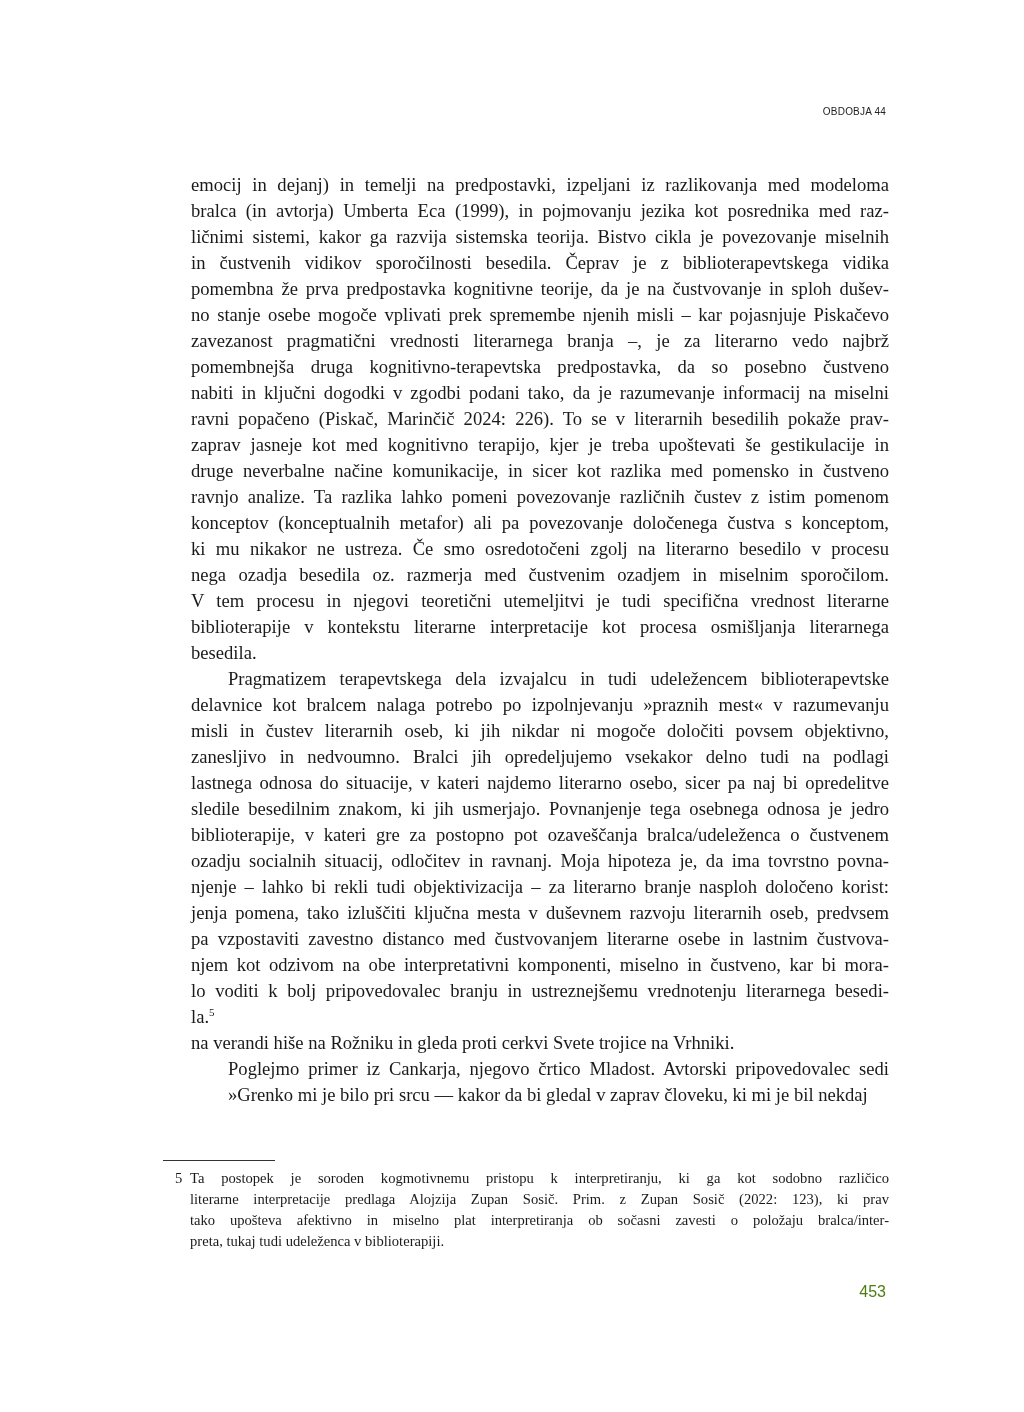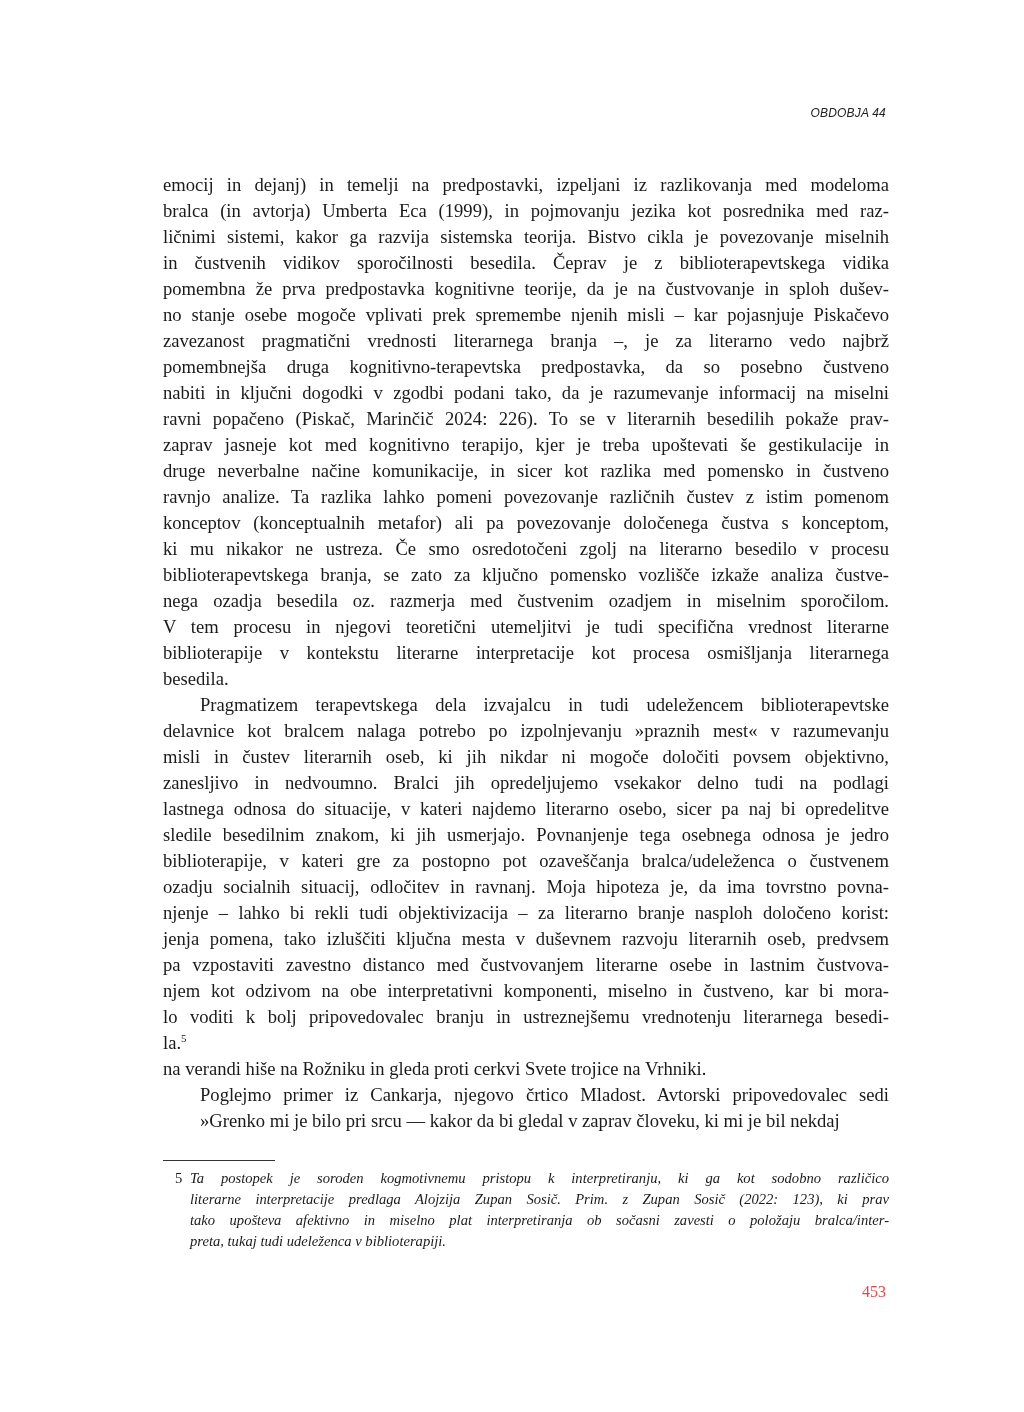--- a/index.html
+++ b/index.html
@@ -1,48 +1,48 @@
 <!DOCTYPE html>
 <html><head>
 <meta charset="utf-8">
 <style>
   html, body { margin: 0; padding: 0; background: #ffffff; }
   body { width: 1024px; height: 1412px; position: relative; overflow: hidden; }
   .page { position: absolute; left: 0; top: 0; width: 1024px; height: 1412px; background: #fff; }
   .running-head {
     position: absolute; top: 106px; right: 138px;
     font-family: "Liberation Sans", "DejaVu Sans", sans-serif;
-    font-size: 12px; color: #222; letter-spacing: 0.2px; font-style: italic;
+    font-size: 10px; color: #222; letter-spacing: 0.2px;
   }
   .body-text {
     position: absolute; left: 163px; top: 172px; width: 726px;
     font-family: "Liberation Serif", "DejaVu Serif", serif;
     font-size: 18.6px; line-height: 26px; color: #1a1a1a;
   }
-  .line { display: block; white-space: nowrap; text-align: justify; text-align-last: justify; height: 26px; overflow: visible; }
+  .line { display: block; white-space: nowrap; text-align: justify; text-align-last: justify; height: 26px; overflow: visible; margin-left: 28px; }
   .line.last { text-align-last: left; }
   .line.indent { padding-left: 37px; }
   sup { font-size: 11px; vertical-align: 7px; line-height: 0; }
   .fn-rule {
     position: absolute; left: 163px; top: 1160px; width: 112px; height: 0;
     border-top: 1px solid #333;
   }
   .footnotes {
     position: absolute; left: 163px; top: 1168px; width: 726px;
     font-family: "Liberation Serif", "DejaVu Serif", serif;
     font-size: 14.6px; line-height: 21px; color: #1a1a1a;
   }
   .fn { position: relative; padding-left: 27px; }
   .fn-num { position: absolute; left: 12px; top: 0; }
-  .fn-line { display: block; white-space: nowrap; text-align: justify; text-align-last: justify; font-style: italic; }
+  .fn-line { display: block; white-space: nowrap; text-align: justify; text-align-last: justify; }
   .fn-line.last { text-align-last: left; }
   .folio {
     position: absolute; top: 1283px; right: 138px;
-    font-family: Liberation Serif, serif;
-    font-size: 16px; color: #ef4444;
+    font-family: Liberation Sans, sans-serif;
+    font-size: 16px; color: #4d7c0f;
   }
 </style>
 </head>
 <body>
 
 <div class="page">
 
   <div class="running-head">OBDOBJA 44</div>
 
   <div class="body-text">
@@ -54,21 +54,20 @@
     <span class="line">no stanje osebe mogoče vplivati prek spremembe njenih misli – kar pojasnjuje Piskačevo</span>
     <span class="line">zavezanost pragmatični vrednosti literarnega branja –, je za literarno vedo najbrž</span>
     <span class="line">pomembnejša druga kognitivno-terapevtska predpostavka, da so posebno čustveno</span>
     <span class="line">nabiti in ključni dogodki v zgodbi podani tako, da je razumevanje informacij na miselni</span>
     <span class="line">ravni popačeno (Piskač, Marinčič 2024: 226). To se v literarnih besedilih pokaže prav-</span>
     <span class="line">zaprav jasneje kot med kognitivno terapijo, kjer je treba upoštevati še gestikulacije in</span>
     <span class="line">druge neverbalne načine komunikacije, in sicer kot razlika med pomensko in čustveno</span>
     <span class="line">ravnjo analize. Ta razlika lahko pomeni povezovanje različnih čustev z istim pomenom</span>
     <span class="line">konceptov (konceptualnih metafor) ali pa povezovanje določenega čustva s konceptom,</span>
     <span class="line">ki mu nikakor ne ustreza. Če smo osredotočeni zgolj na literarno besedilo v procesu</span>
-    <span class="line">biblioterapevtskega branja, se zato za ključno pomensko vozlišče izkaže analiza čustve-</span>
     <span class="line">nega ozadja besedila oz. razmerja med čustvenim ozadjem in miselnim sporočilom.</span>
     <span class="line">V tem procesu in njegovi teoretični utemeljitvi je tudi specifična vrednost literarne</span>
     <span class="line">biblioterapije v kontekstu literarne interpretacije kot procesa osmišljanja literarnega</span>
     <span class="line last">besedila.</span>
     <span class="line indent">Pragmatizem terapevtskega dela izvajalcu in tudi udeležencem biblioterapevtske</span>
     <span class="line">delavnice kot bralcem nalaga potrebo po izpolnjevanju »praznih mest« v razumevanju</span>
     <span class="line">misli in čustev literarnih oseb, ki jih nikdar ni mogoče določiti povsem objektivno,</span>
     <span class="line">zanesljivo in nedvoumno. Bralci jih opredeljujemo vsekakor delno tudi na podlagi</span>
     <span class="line">lastnega odnosa do situacije, v kateri najdemo literarno osebo, sicer pa naj bi opredelitve</span>
     <span class="line">sledile besedilnim znakom, ki jih usmerjajo. Povnanjenje tega osebnega odnosa je jedro</span>

